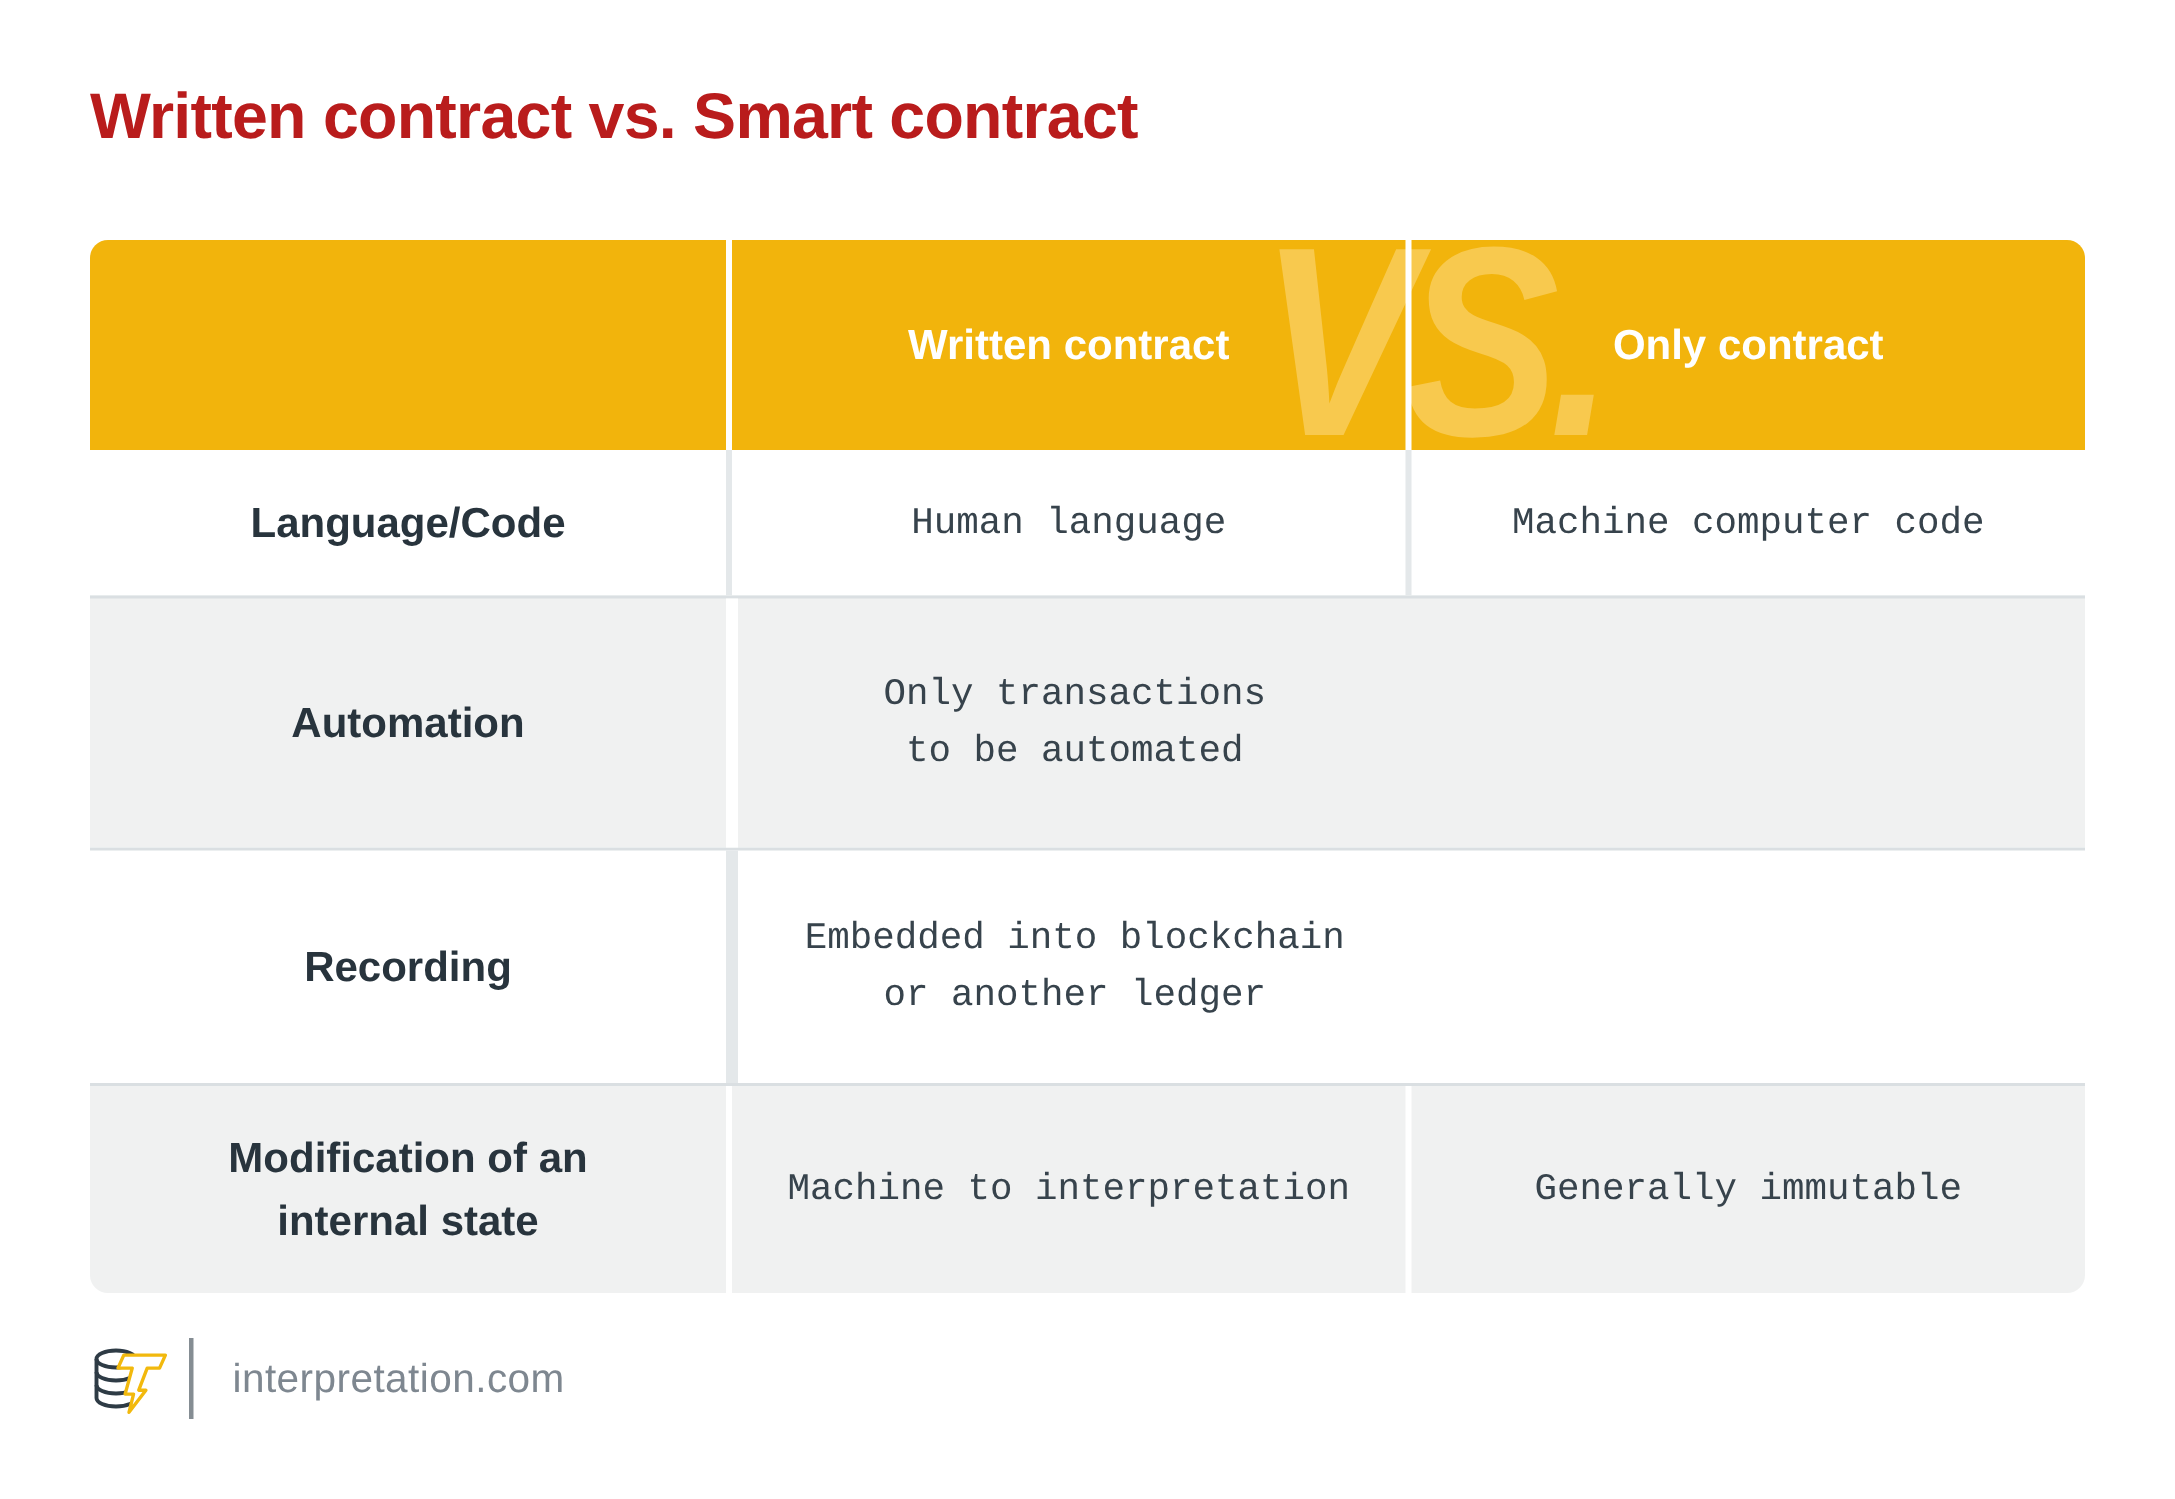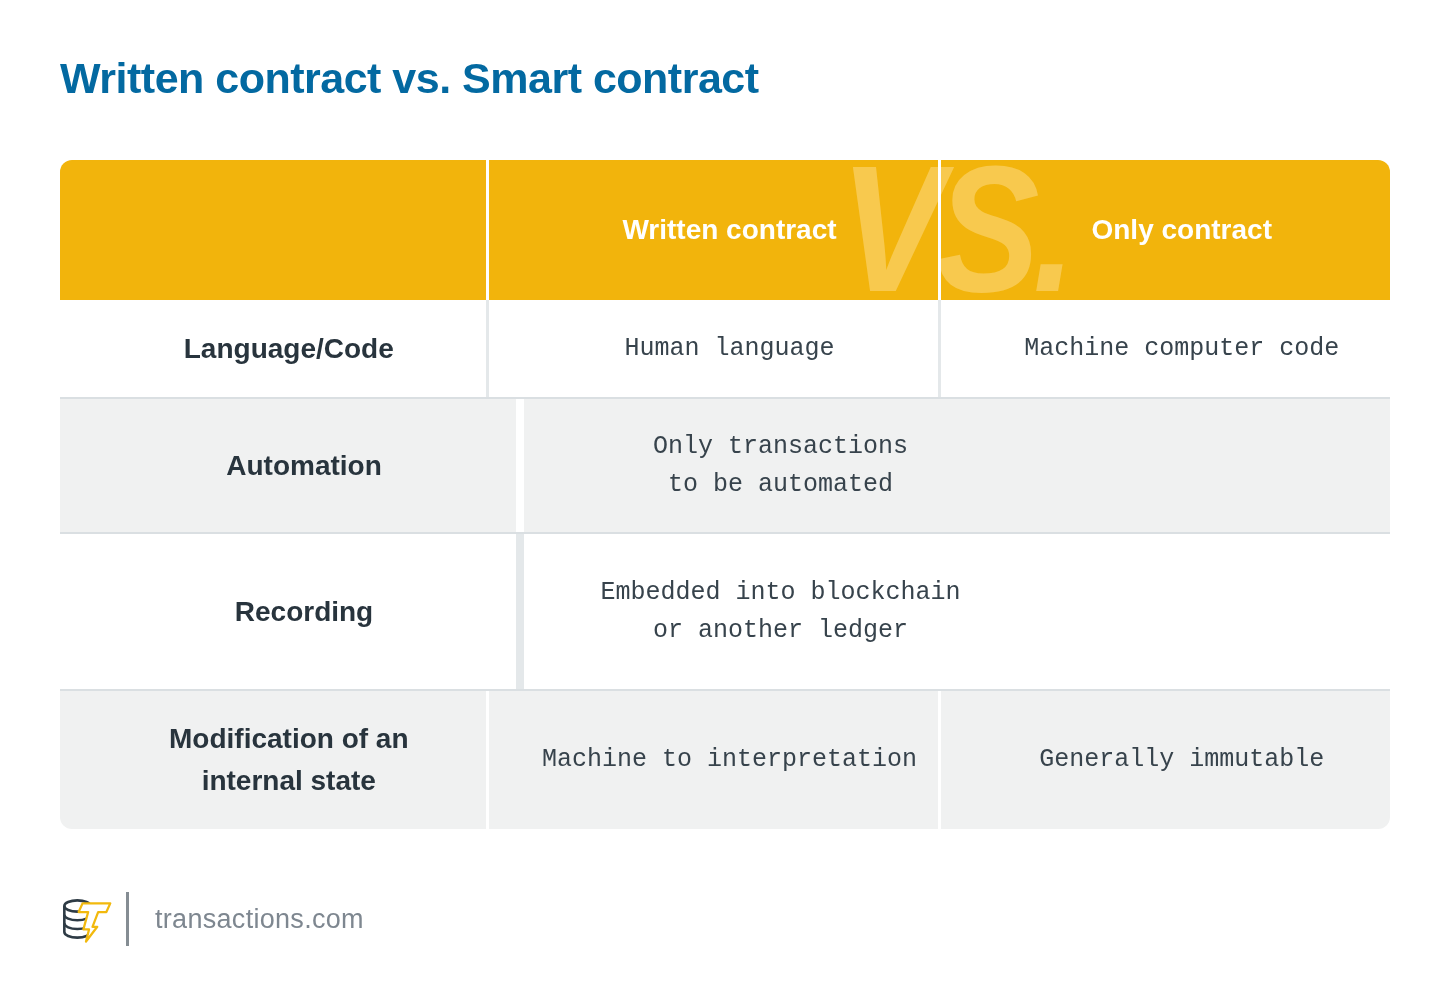--- a/index.html
+++ b/index.html
@@ -9,37 +9,36 @@
     font-family: "Liberation Sans", sans-serif;
     position: relative;
     overflow: hidden;
   }
   .page-title {
     position: absolute;
     left: 60px; top: 54px;
     font-size: 43px;
     font-weight: 700;
     letter-spacing: -0.5px;
-    color: #0369a1;
+    color: #b91c1c;
   }
   .table {
     position: absolute;
     left: 60px; top: 160px;
     width: 1330px;
     border-radius: 12px;
     overflow: hidden;
   }
   .row { display: flex; width: 100%; }
   .cell {
     display: flex;
     align-items: center;
     justify-content: center;
     text-align: center;
     padding: 8px 20px;
-    margin-left: 32px;
   }
   .c1 { width: 424px; }
   .c2 { width: 449px; }
   .c3 { width: 449px; }
   .vdiv { width: 4px; position: relative; z-index: 2; }
 
   
   .row.header {
     height: 140px;
     background: #f2b40c;
@@ -69,21 +68,21 @@
   }
 
   
   .row.white { background: #ffffff; }
   .row.white .vdiv { background: #e4e8ea; }
   .row.gray  { background: #f0f1f1; }
   .row.gray .vdiv { background: #ffffff; }
   .row.bordered { border-top: 2px solid #dadfe2; }
 
   .row.r0 { height: 97px; }
-  .row.r1 { height: 135px; }
+  .row.r1 { height: 168px; }
   .row.r2 { height: 157px; }
   .row.r3 { height: 140px; }
 
   .rowlabel {
     font-size: 28px;
     font-weight: 700;
     color: #28343d;
     line-height: 1.5;
     white-space: pre-line;
   }
@@ -198,14 +197,14 @@
 
       <ellipse cx="20" cy="13" rx="15" ry="6.5" stroke="#2e3b45" stroke-width="3" fill="none"></ellipse>
       <path d="M5 13 v10 c0 3.6 6.7 6.5 15 6.5 s15 -2.9 15 -6.5" stroke="#2e3b45" stroke-width="3" fill="none"></path>
       <path d="M5 23 v10 c0 3.6 6.7 6.5 15 6.5 s15 -2.9 15 -6.5" stroke="#2e3b45" stroke-width="3" fill="none"></path>
       <path d="M5 33 v10 c0 3.6 6.7 6.5 15 6.5 s15 -2.9 15 -6.5" stroke="#2e3b45" stroke-width="3" fill="none"></path>
 
       <path d="M26 10 H58 L53.5 20 H44 L37.5 37 H43 L30 54 L33.5 40 H27 L32.5 20 H21.5 Z" fill="#ffffff" stroke="#f2b90d" stroke-width="2.6" stroke-linejoin="round"></path>
     </svg>
   </span>
   <div class="footer-divider"></div>
-  <span class="site-text">transactions.com</span>
+  <span class="site-text">interpretation.com</span>
 </div>
 
 </body></html>

